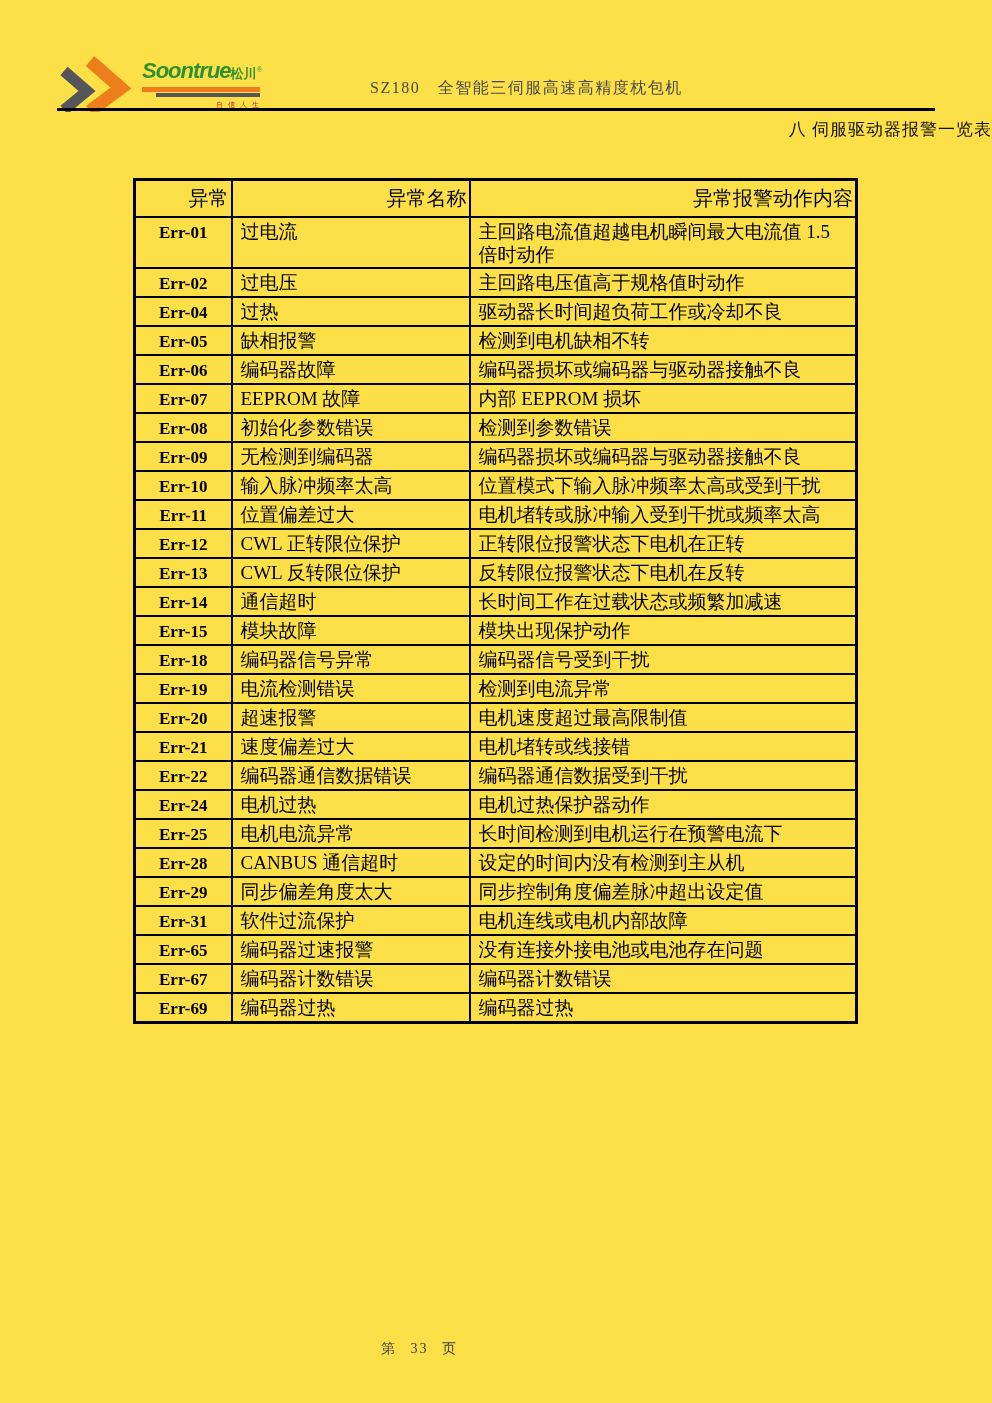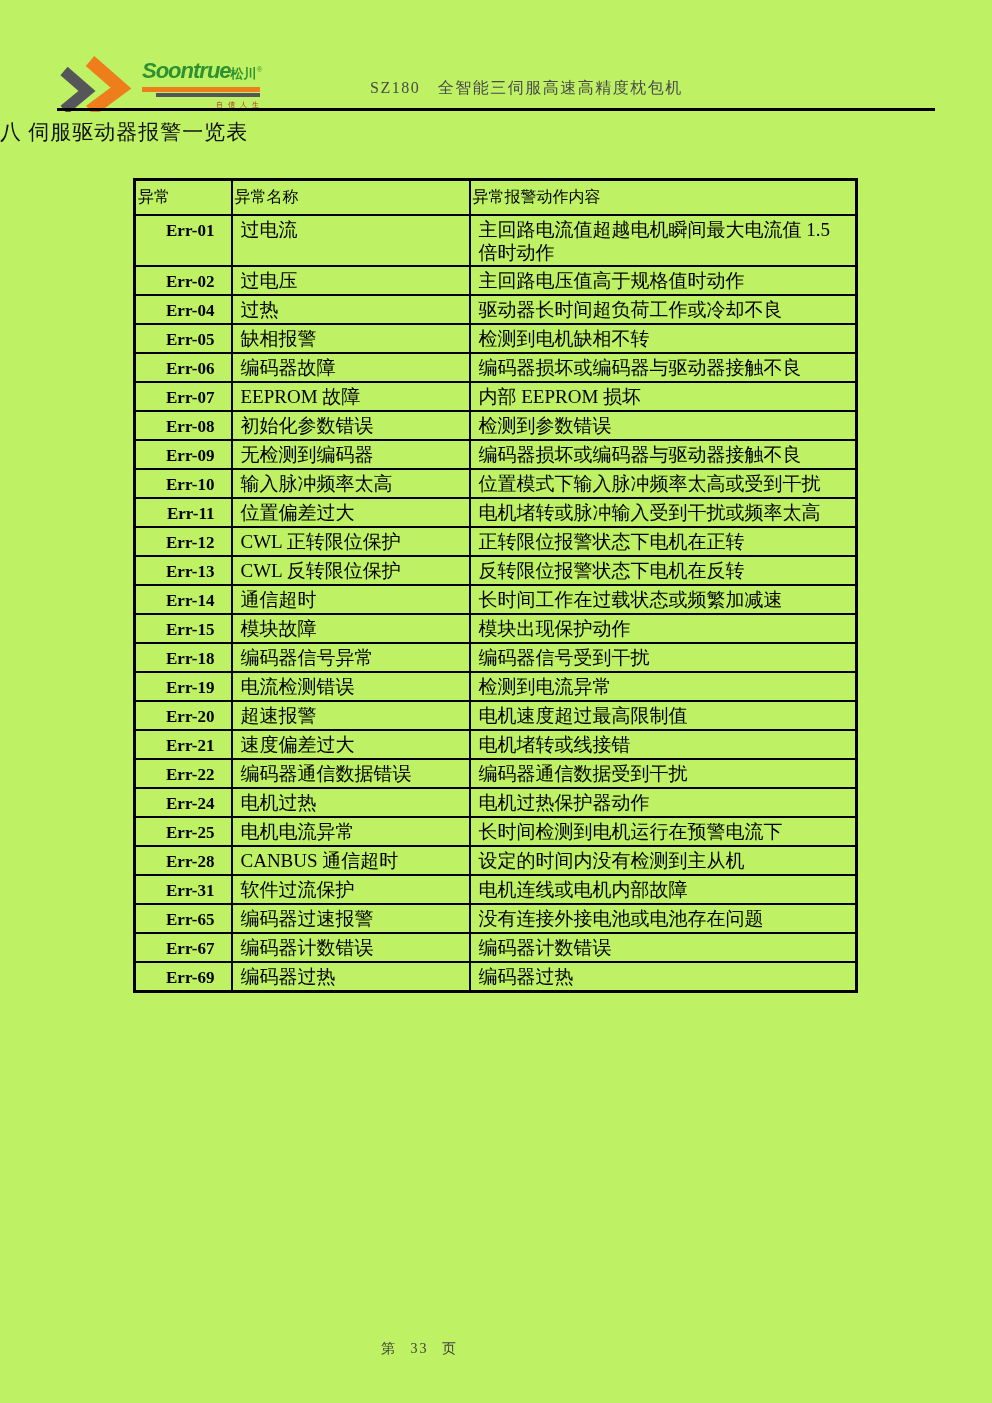--- a/index.html
+++ b/index.html
@@ -5,21 +5,21 @@
   html,body{margin:0;padding:0;}
   body{
     width:992px;height:1403px;
     background:#e8e8e8;
     font-family:"Liberation Serif","DejaVu Serif",serif;
     color:#000;
   }
   .page{
     position:relative;
     width:992px;height:1403px;
-    background:#bef264;
+    background:#fde047;
     overflow:hidden;
   }
 
   
   .logo{
     position:absolute;left:58px;top:54px;
     display:flex;align-items:flex-start;
   }
   .chevrons{width:80px;height:58px;flex:0 0 auto;}
   .brand-block{margin-left:4px;margin-top:4px;width:122px;}
@@ -48,56 +48,56 @@
     position:absolute;left:370px;top:78px;
     font-size:16px;letter-spacing:1.5px;color:#4a4a4a;
     white-space:nowrap;
   }
   .header-rule{
     position:absolute;left:57px;top:108px;
     width:878px;height:3px;background:#000;
   }
   .page-title{
     position:absolute;left:0;top:118px;width:992px;
-    text-align:left;
-    font-size:21px;letter-spacing:1px;color:#111;
+    text-align:right;
+    font-size:17px;letter-spacing:1px;color:#111;
   }
 
   
   table.alarm{
     position:absolute;left:133px;top:178px;
     width:722px;
     border-collapse:collapse;
     table-layout:fixed;
     border:3px solid #000;
   }
   table.alarm th, table.alarm td{
     border:2px solid #000;
     vertical-align:top;
   }
   table.alarm th{
     font-weight:normal;
-    font-size:16px;
-    text-align:left;
+    font-size:20px;
+    text-align:right;
     padding:4px 2px;
     height:25px;
     vertical-align:middle;
   }
   table.alarm td{
     font-size:19px;
     line-height:23px;
     padding:2px 6px 1px 8px;
     height:23px;
   }
   table.alarm td.code{
     font-family:"Liberation Serif","DejaVu Serif",serif;
     font-weight:bold;
     font-size:17px;
-    text-align:right;
-    padding:3px 16px 1px 2px;
+    text-align:center;
+    padding:3px 2px 1px 2px;
     letter-spacing:0px;
   }
 
   
   .footer{
     position:absolute;left:0;top:1340px;width:839px;
     text-align:center;
     font-size:14px;color:#3f3f3f;
     word-spacing:8px;letter-spacing:2px;
   }
@@ -270,20 +270,25 @@
           <td class="name">电机电流异常</td>
           <td class="action">长时间检测到电机运行在预警电流下</td>
         </tr>
 
         <tr>
           <td class="code">Err-28</td>
           <td class="name">CANBUS 通信超时</td>
           <td class="action">设定的时间内没有检测到主从机</td>
         </tr>
 
+        <tr>
+          <td class="code">Err-29</td>
+          <td class="name">同步偏差角度太大</td>
+          <td class="action">同步控制角度偏差脉冲超出设定值</td>
+        </tr>
 
         <tr>
           <td class="code">Err-31</td>
           <td class="name">软件过流保护</td>
           <td class="action">电机连线或电机内部故障</td>
         </tr>
 
         <tr>
           <td class="code">Err-65</td>
           <td class="name">编码器过速报警</td>

